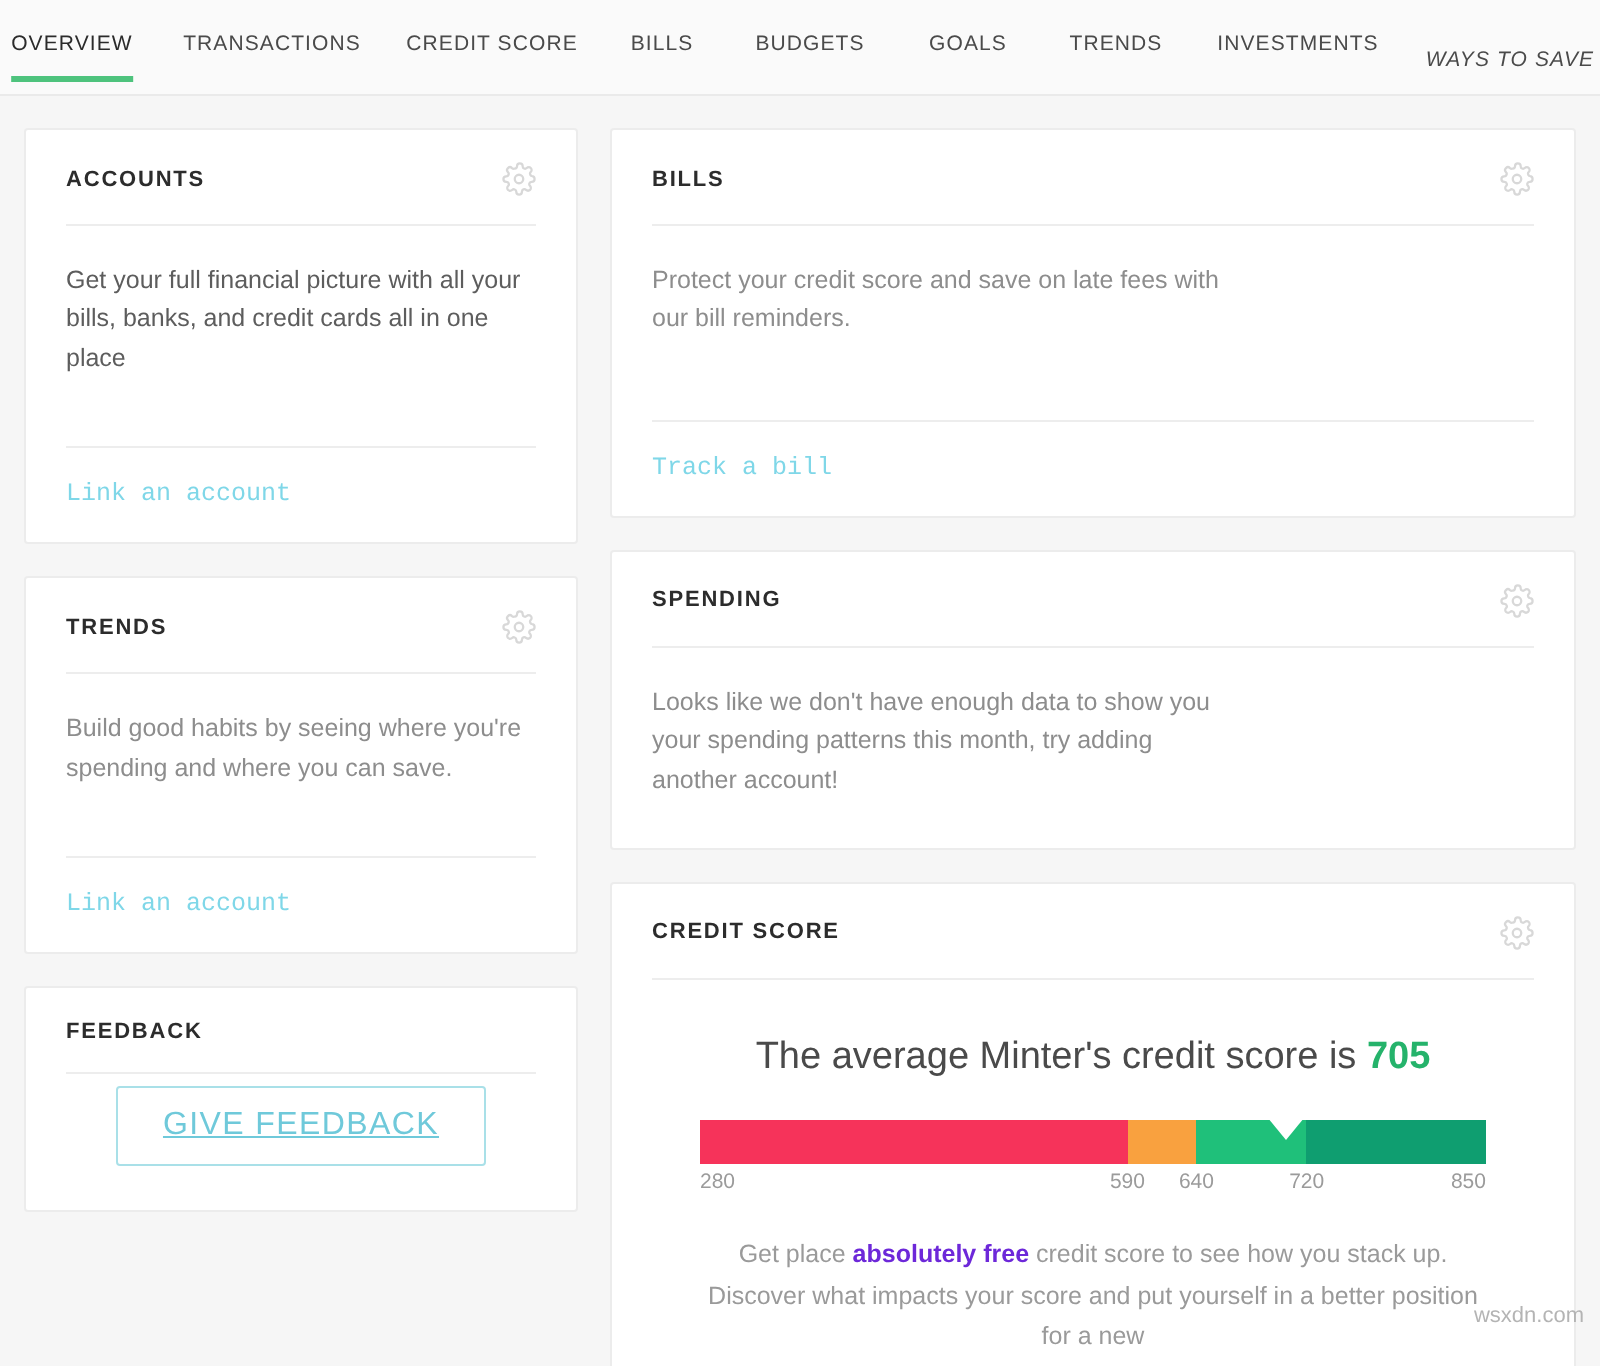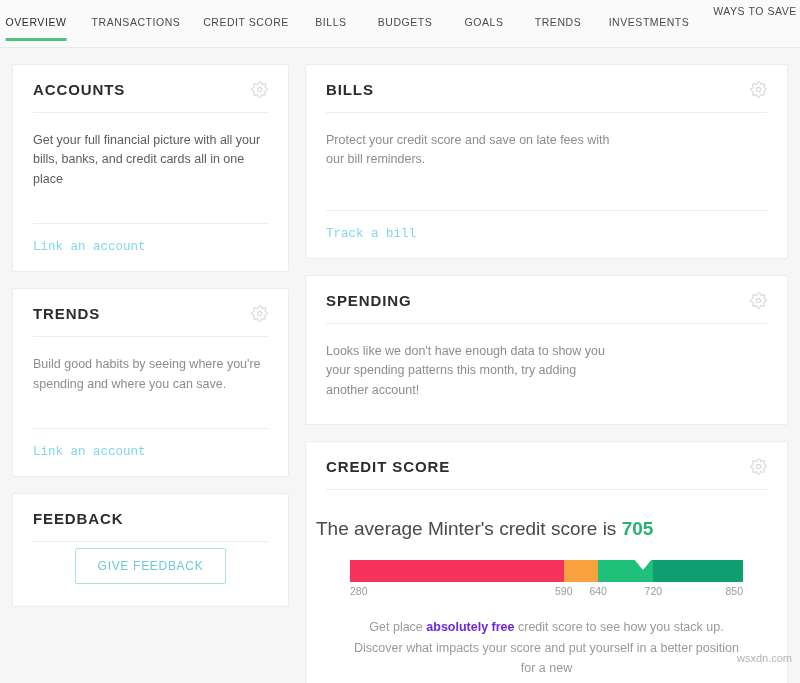--- a/index.html
+++ b/index.html
@@ -57,21 +57,21 @@
     margin-bottom: 16px;
   }
 
   .card-head {
     display: flex;
     align-items: center;
     justify-content: space-between;
     padding: 16px 20px 0 20px;
   }
   .card-title {
-    font-size: 15px;
+    font-size: 11px;
     font-weight: bold;
     letter-spacing: 0.9px;
     color: #2c2c2c;
   }
   .gear { cursor: pointer; line-height: 0; opacity: .55; }
 
   .rule {
     height: 1px;
     background: #ededed;
     margin: 14px 20px 0 20px;
@@ -95,31 +95,32 @@
     cursor: pointer;
     text-decoration: none;
   }
 
   
   .fb-btn-wrap { display: flex; justify-content: center; padding: 6px 0 22px 0; }
   .fb-btn {
     border: 1px solid #a9e0e8;
     background: #fff;
     color: #6fc9da;
-    font-size: 12px;
+    font-size: 16px;
     letter-spacing: 0.7px;
     padding: 10px 22px;
     border-radius: 2px;
     cursor: pointer;
     font-family: inherit;
+    text-decoration: underline;
   }
 
   
   .cs-head {
-    text-align: left;
+    text-align: center;
     font-size: 19px;
     color: #4a4a4a;
     font-weight: normal;
     padding: 28px 10px 20px 10px;
   }
   .cs-head .score { color: #25b36b; font-weight: bold; }
 
   .gauge-wrap { padding: 0 44px; }
   .gauge {
     display: flex;
@@ -168,21 +169,21 @@
 
 <div class="nav" id="nav">
     <div class="nav-tab active" style="position: absolute; left: 36px; top: 16px; transform: translateX(-50%);"><span>OVERVIEW</span><span class="underline" style="display: block; background: rgb(78, 195, 125);"></span></div>
     <div class="nav-tab" style="position: absolute; left: 136px; top: 16px; transform: translateX(-50%);"><span>TRANSACTIONS</span></div>
     <div class="nav-tab" style="position: absolute; left: 246px; top: 16px; transform: translateX(-50%);"><span>CREDIT SCORE</span></div>
     <div class="nav-tab" style="position: absolute; left: 331px; top: 16px; transform: translateX(-50%);"><span>BILLS</span></div>
     <div class="nav-tab" style="position: absolute; left: 405px; top: 16px; transform: translateX(-50%);"><span>BUDGETS</span></div>
     <div class="nav-tab" style="position: absolute; left: 484px; top: 16px; transform: translateX(-50%);"><span>GOALS</span></div>
     <div class="nav-tab" style="position: absolute; left: 558px; top: 16px; transform: translateX(-50%);"><span>TRENDS</span></div>
     <div class="nav-tab" style="position: absolute; left: 649px; top: 16px; transform: translateX(-50%);"><span>INVESTMENTS</span></div>
-    <div class="nav-tab" style="position: absolute; left: 755px; top: 5px; transform: translateX(-50%);"><span>WAYS TO SAVE</span></div>
+    <div class="nav-tab" style="position: absolute; left: 755px; top: 24px; transform: translateX(-50%); font-style: italic;"><span>WAYS TO SAVE</span></div>
   </div>
 
 <div class="page">
 
   <div class="col-left">
 
     <div class="card">
       <div class="card-head">
         <div class="card-title">ACCOUNTS</div>
         <span class="gear">

